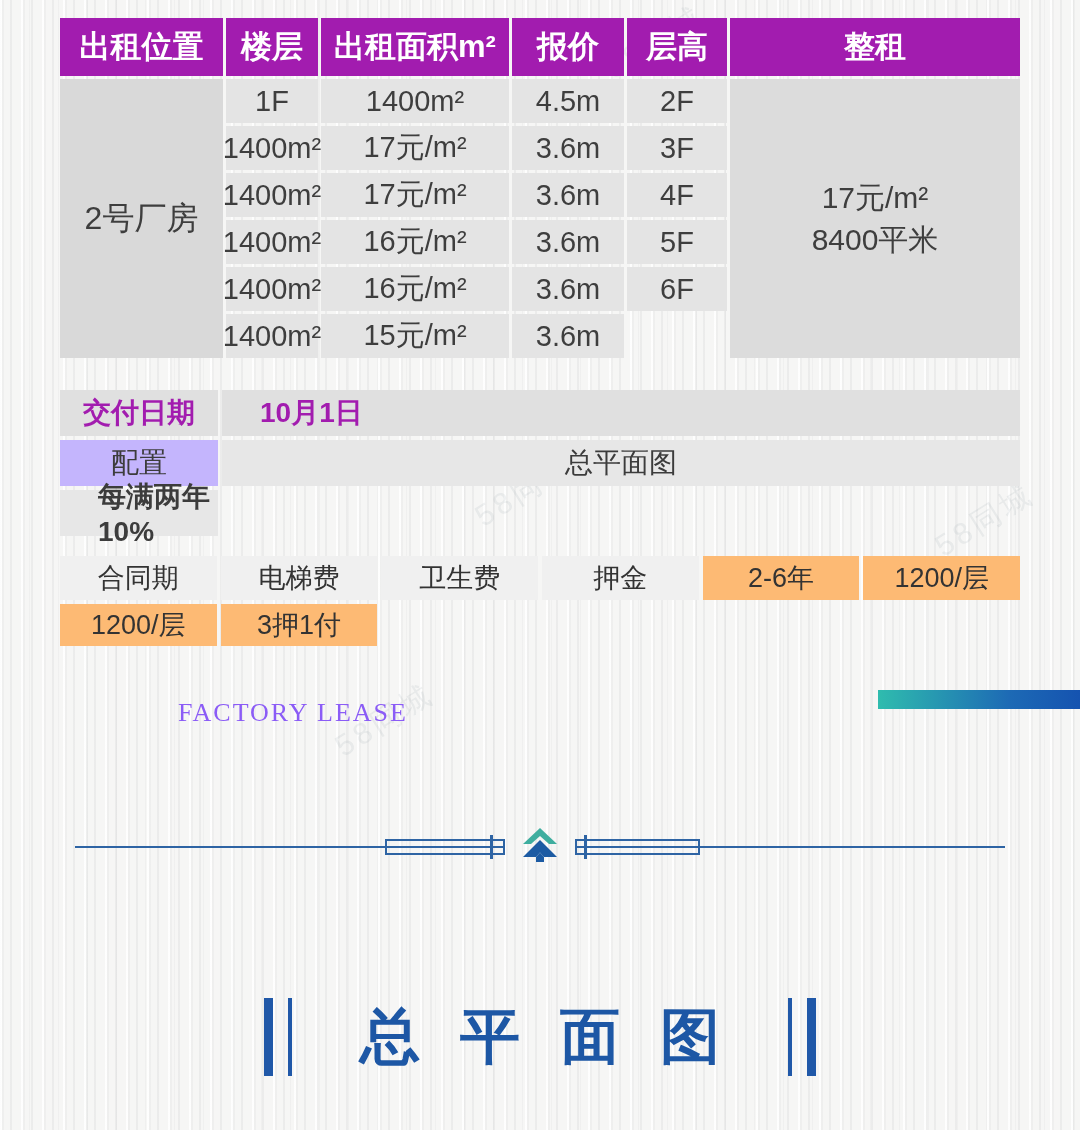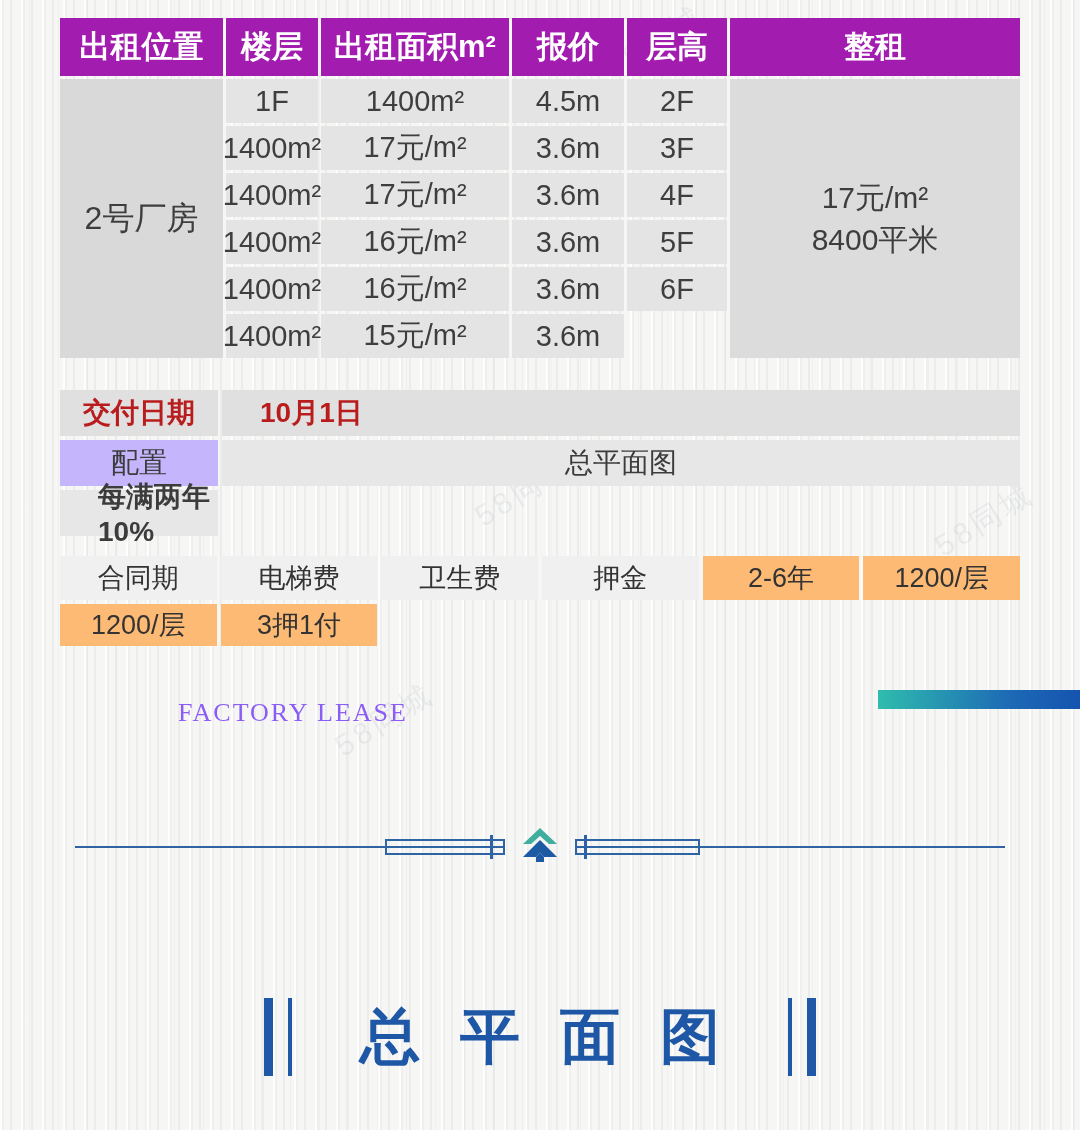--- a/index.html
+++ b/index.html
@@ -28,21 +28,21 @@
   .mt-loc{ grid-column:1; grid-row:2/8; background:#d9d9d9; font-size:32px; }
   .mt-rent{ grid-column:6; grid-row:2/8; background:#dcdcdc; flex-direction:column; font-size:30px; line-height:1.4; }
 
   
   .info-table{ display:grid; grid-template-columns:158px 1fr; grid-auto-rows:46px; gap:4px; margin-top:32px; }
   .it-label{ display:flex; align-items:center; justify-content:center; font-size:28px; }
   .it-value{ display:flex; align-items:center; padding-left:38px; font-size:28px; font-weight:bold; }
   .row-a{ background:#e0e0e0; }
   .row-b{ background:#c4b5fd; }
   .row-c{ background:#e7e7e7; }
-  .hl{ color:#b91c1c; font-weight:bold; }
+  .hl{ color:#a21caf; font-weight:bold; }
 
   
   .fee-table{ display:grid; grid-template-columns:repeat(6,1fr); grid-template-rows:44px 42px; gap:4px; margin-top:20px; }
   .ft-h{ background:#f0f0f0; display:flex; align-items:center; justify-content:center; font-size:27px; color:#333; }
   .ft-v{ background:#fdba74; display:flex; align-items:center; justify-content:center; font-size:27px; color:#333; }
 
   
   .factory-lease{ position:absolute; left:178px; top:698px; font-family:"Liberation Serif","DejaVu Serif",serif; font-size:26px; color:#8b5cf6; letter-spacing:2px; }
   .grad-bar{ position:absolute; left:878px; top:690px; width:202px; height:19px; background:linear-gradient(90deg,#2fbcae 0%,#1d6ab5 65%,#1553b0 100%); }
 

